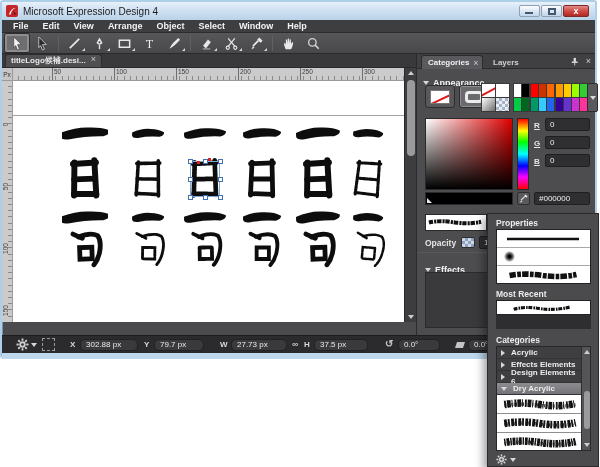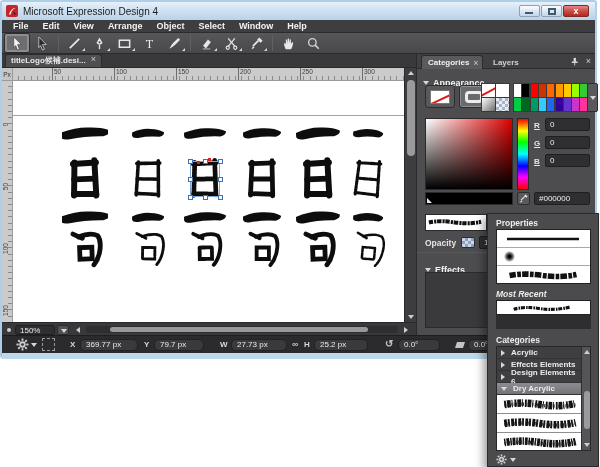--- a/index.html
+++ b/index.html
@@ -496,32 +496,20 @@
           <div class="sel-red" style="left: 17px; top: -4px;"></div>
         </div>
       </div>
 
     <div class="v-scroll">
       <div class="arr arr-up" style="left:3px;top:3px;"></div>
       <div class="v-thumb"></div>
       <div class="arr arr-down" style="left:3px;bottom:3px;"></div>
     </div>
 
-    <div class="zoombar">
-      <div class="zoom-dot"></div>
-      <div class="dark-field zoom-field">150%</div>
-      <div class="zoom-chevron">
-          <div class="chev"></div>
-        </div>
-      <div class="arr arr-left" style="left:74px;top:3.5px;"></div>
-      <div class="h-track">
-          <div class="h-thumb"></div>
-        </div>
-      <div class="arr arr-right" style="left:402px;top:3.5px;"></div>
-    </div>
 
     <div class="statusbar" id="statusbar">
       <div class="sb-icon" style="left:14px;top:2px;">
         <svg width="13" height="13" viewBox="0 0 14 14">
             <g stroke="#cfcfcf" stroke-width="2">
               <line x1="7" y1="0.5" x2="7" y2="3"></line>
               <line x1="7" y1="11" x2="7" y2="13.5"></line>
               <line x1="0.5" y1="7" x2="3" y2="7"></line>
               <line x1="11" y1="7" x2="13.5" y2="7"></line>
               <line x1="2.4" y1="2.4" x2="4.2" y2="4.2"></line>
@@ -529,28 +517,28 @@
               <line x1="2.4" y1="11.6" x2="4.2" y2="9.8"></line>
               <line x1="9.8" y1="4.2" x2="11.6" y2="2.4"></line>
             </g>
             <circle cx="7" cy="7" r="3.4" fill="#cfcfcf"></circle>
             <circle cx="7" cy="7" r="1.4" fill="#2b2b2d"></circle>
           </svg>
       </div>
       <div class="chev" style="left:29px;top:7px;position:absolute;"></div>
       <div class="sb-icon dashed-box" style="left:40px;"></div>
       <span class="sb-label" style="left:68px;">X</span>
-      <div class="sb-field" style="left:78px;width:58px;">369.77 px</div>
+      <div class="sb-field" style="left:78px;width:58px;">302.88 px</div>
       <span class="sb-label" style="left:142px;">Y</span>
       <div class="sb-field" style="left:152px;width:50px;">79.7 px</div>
       <span class="sb-label" style="left:218px;">W</span>
       <div class="sb-field" style="left:229px;width:56px;">27.73 px</div>
       <span class="sb-label inf" style="left:290px;top:3px;">∞</span>
       <span class="sb-label" style="left:302px;">H</span>
-      <div class="sb-field" style="left:312px;width:54px;">25.2 px</div>
+      <div class="sb-field" style="left:312px;width:54px;">37.5 px</div>
       <span class="sb-label rot" style="left:383px;top:2px;">↺</span>
       <div class="sb-field" style="left:396px;width:42px;">0.0°</div>
       <div class="sb-icon" style="left:452px;top:5px;">
         <svg width="12" height="8" viewBox="0 0 12 8">
             <path d="M3 1 L11 1 L9 7 L1 7 Z" fill="#c3c3c6"></path>
           </svg>
       </div>
       <div class="sb-field" style="left:466px;width:42px;">0.0°</div>
     </div>
 
@@ -668,21 +656,21 @@
         <div class="wl-row" style="height: 18px;">
           <div class="soft-dot"></div>
         </div>
         <div class="wl-row" style="height: 18px;">
           <svg width="80" height="13" viewBox="0 0 80 14" style="margin-left:6px;">
             <path d="M4 7 Q20 4 40 7 Q60 9.5 76 6" fill="none" stroke="#111" stroke-width="6" stroke-dasharray="7 1.5 4 1.2"></path>
           </svg>
         </div>
       </div>
 
-    <span class="bp-label" style="left:8px;top:75px;font-style:italic;">Most Recent</span>
+    <span class="bp-label" style="left:8px;top:75px;">Most Recent</span>
     <div class="white-list" style="left:8px;top:86px;width:95px;height:15px;">
       <div class="wl-row" style="height:14px;">
         <svg width="78" height="11" viewBox="0 0 80 14" style="margin-left:6px;">
             <path d="M4 8 Q18 4 36 7 Q56 10 76 5" fill="none" stroke="#111" stroke-width="4" stroke-dasharray="5 1.5 2 1"></path>
           </svg>
       </div>
     </div>
     <div class="mr-dark" style="left:8px;top:101px;width:95px;height:14px;"></div>
 
     <span class="bp-label" style="left:8px;top:121px;text-align:right;">Categories</span>

